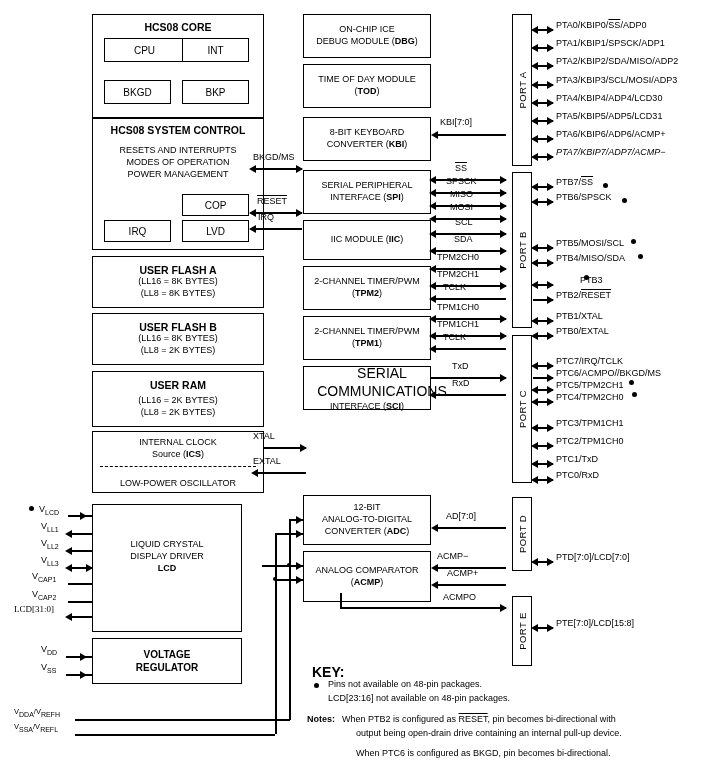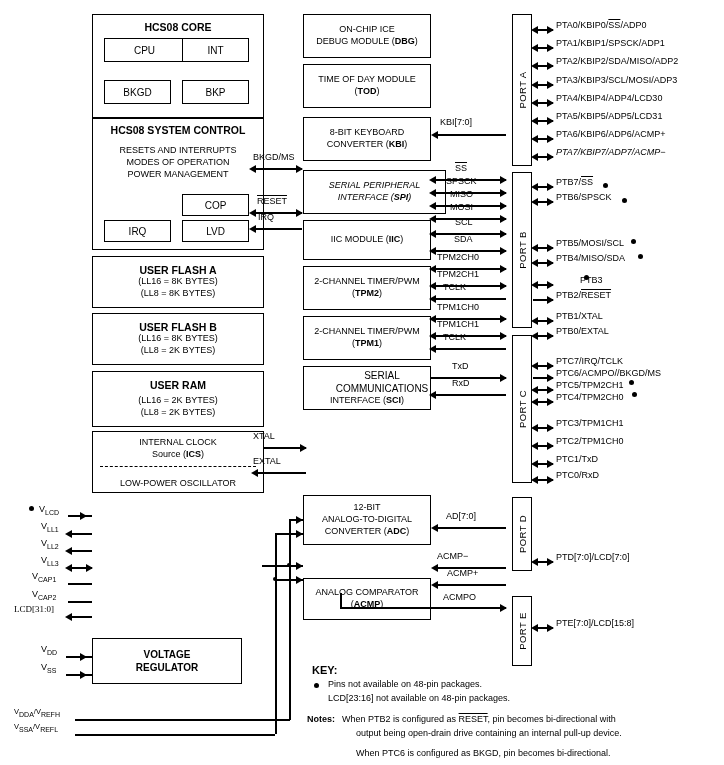--- a/index.html
+++ b/index.html
@@ -4,21 +4,21 @@
 <style>
   html,body{margin:0;padding:0;background:#fff;}
   body{font-family:"Liberation Sans",sans-serif;color:#000;}
   #root{position:relative;width:724px;height:765px;overflow:hidden;background:#fff;}
   .blk{position:absolute;border:1.6px solid #000;box-sizing:border-box;background:#fff;
        display:flex;flex-direction:column;align-items:center;justify-content:center;text-align:center;}
   .blk .ln{line-height:1.32;}
   .b{font-weight:bold;}
   .t10{font-size:10px;}
   .t9{font-size:9px;}
-  .t85{font-size:10px;margin-left:30px;}
+  .t85{font-size:14px;margin-left:30px;}
   .hdr{font-weight:bold;font-size:10.5px;}
   .lbl{position:absolute;font-size:9px;white-space:nowrap;}
   .ovl{text-decoration:overline;}
   .line{position:absolute;background:#000;}
   .h{height:1.5px;}
   .v{width:1.5px;}
   .port{position:absolute;border:1.6px solid #000;box-sizing:border-box;background:#fff;}
   .port span{position:absolute;left:50%;top:50%;
        transform:translate(-50%,-50%) rotate(-90deg);
        font-size:9.5px;white-space:nowrap;letter-spacing:.4px;}
@@ -88,20 +88,25 @@
     <div class="ln t9">(LL8 = 2K BYTES)</div>
   </div>
 
   <div class="blk" style="left:92px;top:431px;width:172px;height:62px;justify-content:flex-start;padding-top:5px;">
     <div class="ln t9">INTERNAL CLOCK</div>
     <div class="ln t9"><span>Source (</span><span class="b">ICS</span><span>)</span></div>
     <div class="ln t9" style="margin-top:17px;">LOW-POWER OSCILLATOR</div>
   </div>
   <div class="dash" style="left:100px;top:466px;width:156px;"></div>
 
+  <div class="blk" style="left:92px;top:504px;width:150px;height:128px;justify-content:flex-start;padding-top:34px;">
+    <div class="ln t9">LIQUID CRYSTAL</div>
+    <div class="ln t9">DISPLAY DRIVER</div>
+    <div class="ln t9 b">LCD</div>
+  </div>
 
   <div class="blk" style="left:92px;top:638px;width:150px;height:46px;">
     <div class="ln t10 b">VOLTAGE</div>
     <div class="ln t10 b">REGULATOR</div>
   </div>
 
   <div class="blk" style="left:303px;top:14px;width:128px;height:44px;">
     <div class="ln t9">ON-CHIP ICE</div>
     <div class="ln t9"><span>DEBUG MODULE (</span><span class="b">DBG</span><span>)</span></div>
   </div>
@@ -109,21 +114,21 @@
   <div class="blk" style="left:303px;top:64px;width:128px;height:44px;">
     <div class="ln t9">TIME OF DAY MODULE</div>
     <div class="ln t9"><span>(</span><span class="b">TOD</span><span>)</span></div>
   </div>
 
   <div class="blk" style="left:303px;top:117px;width:128px;height:44px;">
     <div class="ln t9">8-BIT KEYBOARD</div>
     <div class="ln t9"><span>CONVERTER (</span><span class="b">KBI</span><span>)</span></div>
   </div>
 
-  <div class="blk" style="left:303px;top:170px;width:143px;height:44px;font-style:italic;">
+  <div class="blk" style="left:303px;top:170px;width:128px;height:44px;">
     <div class="ln t9">SERIAL PERIPHERAL</div>
     <div class="ln t9"><span>INTERFACE (</span><span class="b">SPI</span><span>)</span></div>
   </div>
 
   <div class="blk" style="left:303px;top:220px;width:128px;height:40px;">
     <div class="ln t9"><span>IIC MODULE (</span><span class="b">IIC</span><span>)</span></div>
   </div>
 
   <div class="blk" style="left:303px;top:266px;width:128px;height:44px;">
     <div class="ln t9">2-CHANNEL TIMER/PWM</div>
@@ -139,21 +144,21 @@
     <div class="ln t85">SERIAL COMMUNICATIONS</div>
     <div class="ln t9"><span>INTERFACE (</span><span class="b">SCI</span><span>)</span></div>
   </div>
 
   <div class="blk" style="left:303px;top:495px;width:128px;height:50px;">
     <div class="ln t9">12-BIT</div>
     <div class="ln t9">ANALOG-TO-DIGITAL</div>
     <div class="ln t9"><span>CONVERTER (</span><span class="b">ADC</span><span>)</span></div>
   </div>
 
-  <div class="blk" style="left:303px;top:551px;width:128px;height:42px;margin-top:27px;">
+  <div class="blk" style="left:303px;top:551px;width:128px;height:51px;">
     <div class="ln t9">ANALOG COMPARATOR</div>
     <div class="ln t9"><span>(</span><span class="b">ACMP</span><span>)</span></div>
   </div>
 
   <div class="lbl" style="left:253px;top:152px;">BKGD/MS</div>
   <div class="line h" style="left:256px;top:168px;width:46px;"></div>
   <div class="arw al" style="left:249px;top:164.5px;"></div>
   <div class="arw ar" style="left:296px;top:164.5px;"></div>
 
   <div class="lbl ovl" style="left:257px;top:196px;">RESET</div>
@@ -443,21 +448,21 @@
   <div class="pin" style="left:556px;top:552px;">PTD[7:0]/LCD[7:0]</div>
   <div class="line h" style="left:538px;top:561px;width:15px;"></div>
     <div class="arw al" style="left:531px;top:557.5px;"></div>
     <div class="arw ar" style="left:547px;top:557.5px;"></div>
 
   <div class="pin" style="left:556px;top:618px;">PTE[7:0]/LCD[15:8]</div>
   <div class="line h" style="left:538px;top:627px;width:15px;"></div>
     <div class="arw al" style="left:531px;top:623.5px;"></div>
     <div class="arw ar" style="left:547px;top:623.5px;"></div>
 
-  <div class="key b" style="left:312px;top:664px;font-size:11px;">KEY:</div>
+  <div class="key b" style="left:312px;top:664px;font-size:14px;">KEY:</div>
   <div class="dot" style="left:314px;top:683px;"></div>
   <div class="key" style="left:328px;top:679px;">Pins not available on 48-pin packages.</div>
   <div class="key" style="left:328px;top:693px;">LCD[23:16] not available on 48-pin packages.</div>
 
   <div class="key b" style="left:307px;top:714px;">Notes:</div>
   <div class="key" style="left:342px;top:714px;"><span>When PTB2 is configured as </span><span class="ovl">RESET</span><span>, pin becomes bi-directional with</span></div>
   <div class="key" style="left:356px;top:728px;">output being open-drain drive containing an internal pull-up device.</div>
   <div class="key" style="left:356px;top:748px;">When PTC6 is configured as BKGD, pin becomes bi-directional.</div>
 
 </div>

